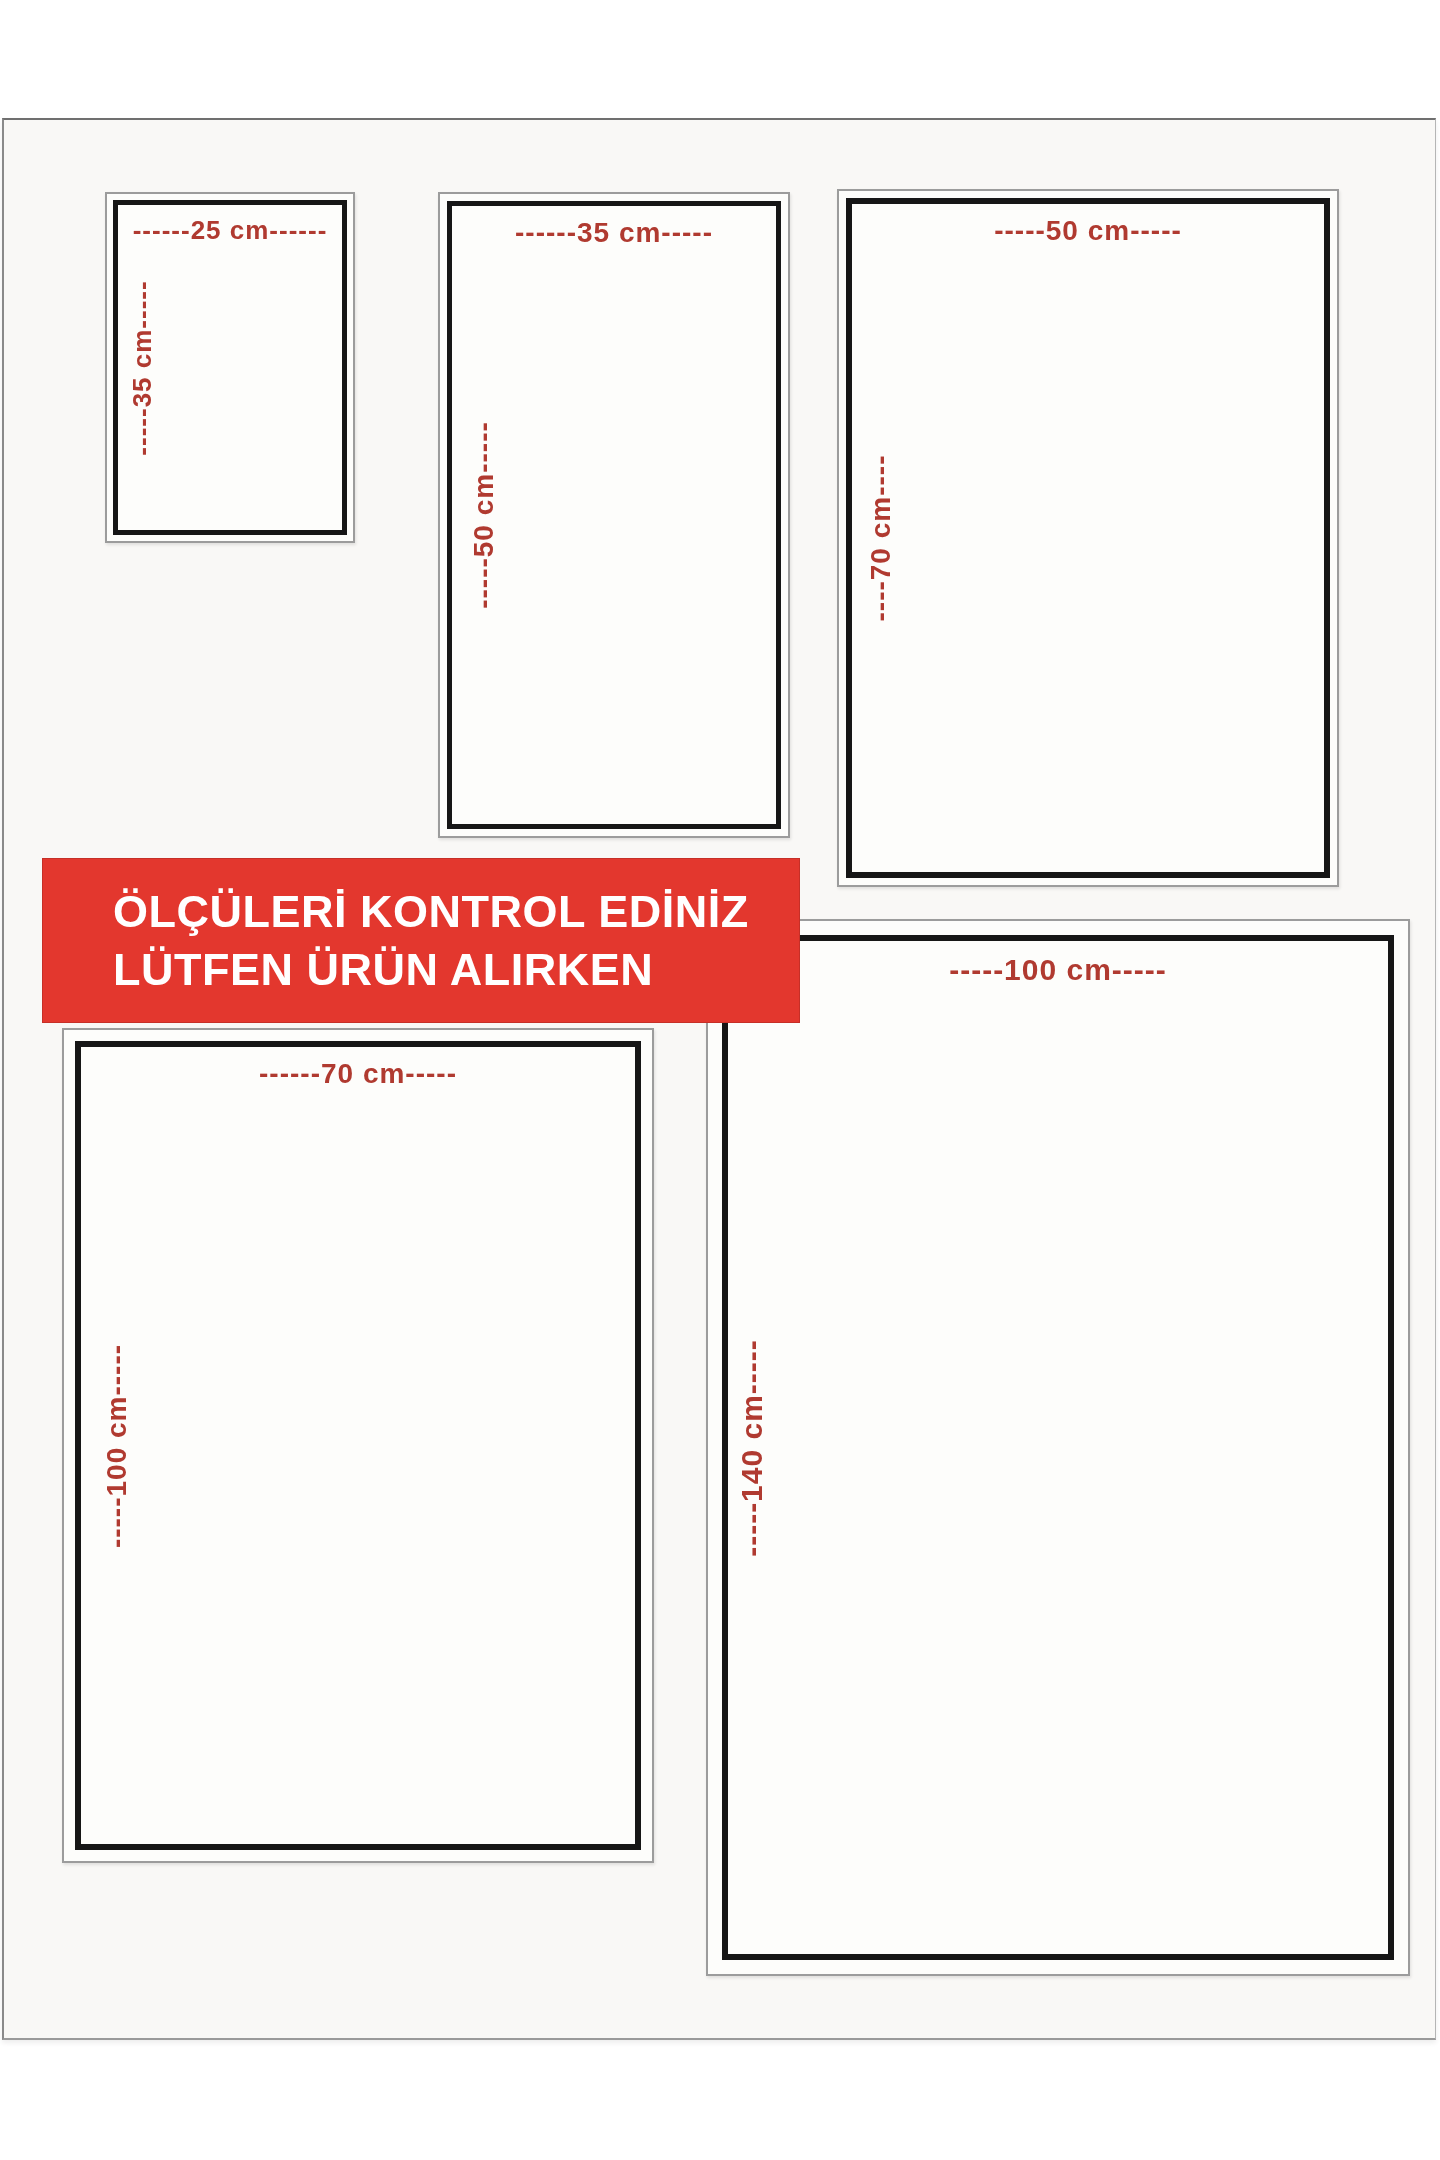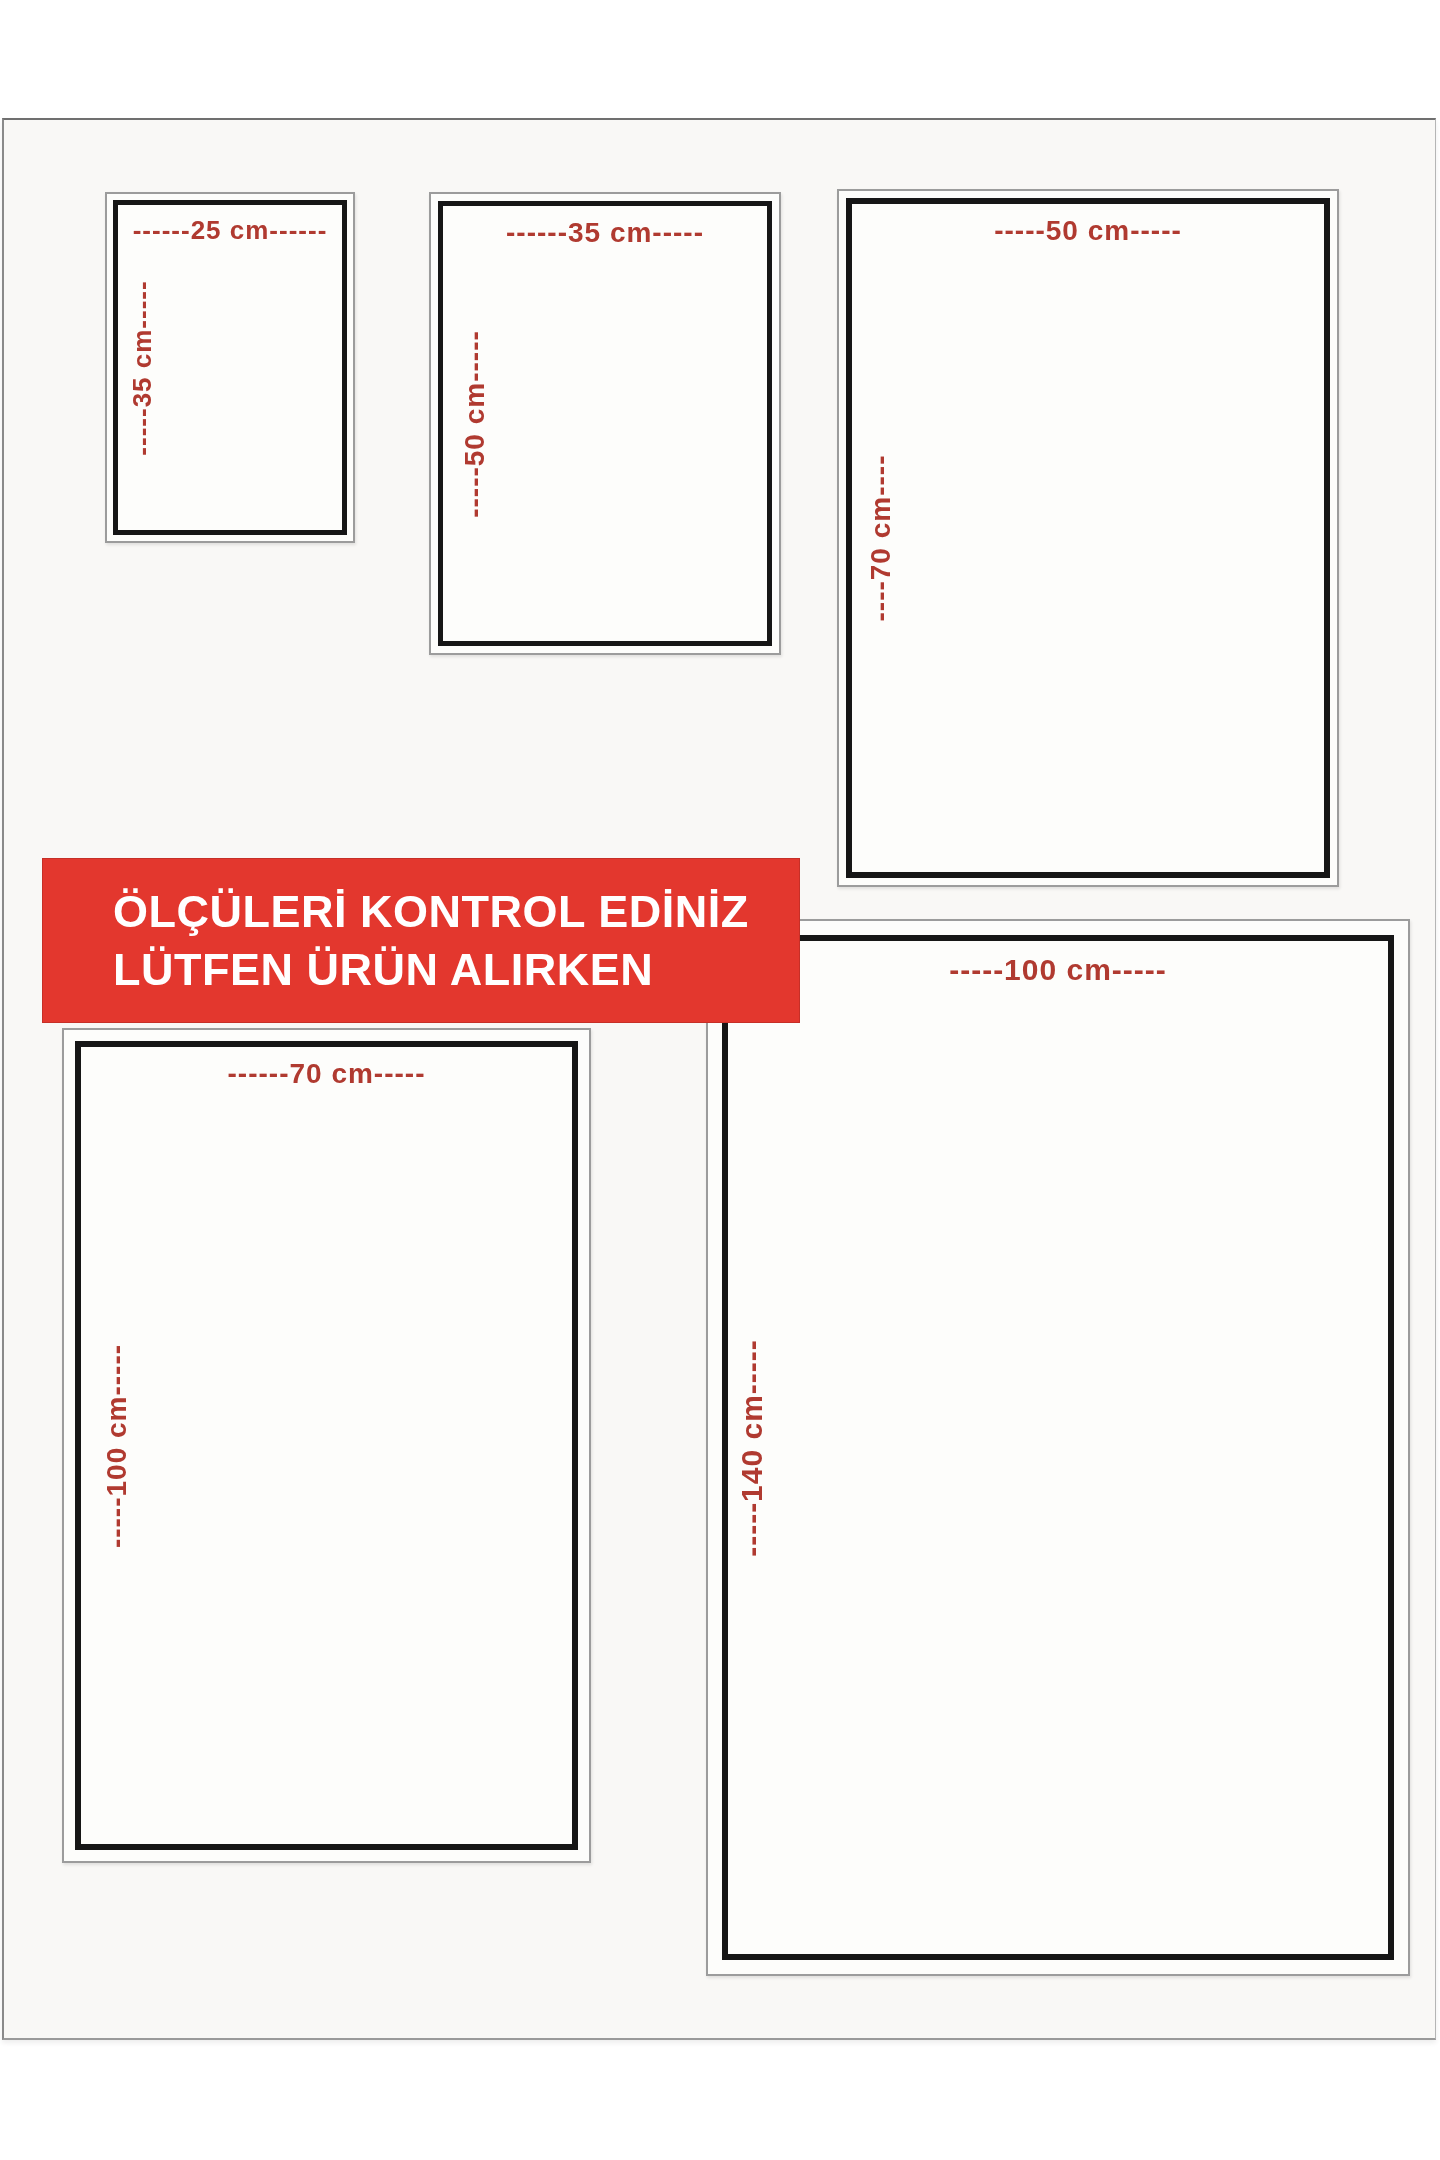--- a/index.html
+++ b/index.html
@@ -94,33 +94,33 @@
 <div class="stage">
   <div class="page">
 
     <div id="boxes-root">
         <div class="size-box" style="left: 101px; top: 72px; width: 250px; height: 351px;">
           <div class="inner-frame" style="inset: 6px; border-width: 5px;">
             <div class="dim-label top-label" style="font-size: 26px; top: 12px;">------25 cm------</div>
             <div class="dim-label side-label" style="font-size: 26px; left: 24px;">-----35 cm-----</div>
           </div>
         </div>
-        <div class="size-box" style="left: 425px; top: 72px; width: 352px; height: 463px;">
+        <div class="size-box" style="left: 434px; top: 72px; width: 352px; height: 646px;">
           <div class="inner-frame" style="inset: 7px; border-width: 5px;">
             <div class="dim-label top-label" style="font-size: 28px; top: 13px;">------35 cm-----</div>
             <div class="dim-label side-label" style="font-size: 28px; left: 32px;">-----50 cm-----</div>
           </div>
         </div>
         <div class="size-box" style="left: 833px; top: 69px; width: 502px; height: 698px;">
           <div class="inner-frame" style="inset: 7px; border-width: 6px;">
             <div class="dim-label top-label" style="font-size: 28px; top: 13px;">-----50 cm-----</div>
             <div class="dim-label side-label" style="font-size: 28px; left: 29px;">----70 cm----</div>
           </div>
         </div>
-        <div class="size-box" style="left: 58px; top: 908px; width: 529px; height: 835px; text-align: center;">
+        <div class="size-box" style="left: 58px; top: 908px; width: 592px; height: 835px; text-align: center;">
           <div class="inner-frame" style="inset: 11px; border-width: 6px;">
             <div class="dim-label top-label" style="font-size: 28px; top: 13px;">------70 cm-----</div>
             <div class="dim-label side-label" style="font-size: 28px; left: 36px;">-----100 cm-----</div>
           </div>
         </div>
         <div class="size-box" style="left: 702px; top: 799px; width: 704px; height: 1057px;">
           <div class="inner-frame" style="inset: 14px; border-width: 6px;">
             <div class="dim-label top-label" style="font-size: 30px; top: 14px;">-----100 cm-----</div>
             <div class="dim-label side-label" style="font-size: 30px; left: 24px;">-----140 cm-----</div>
           </div>

